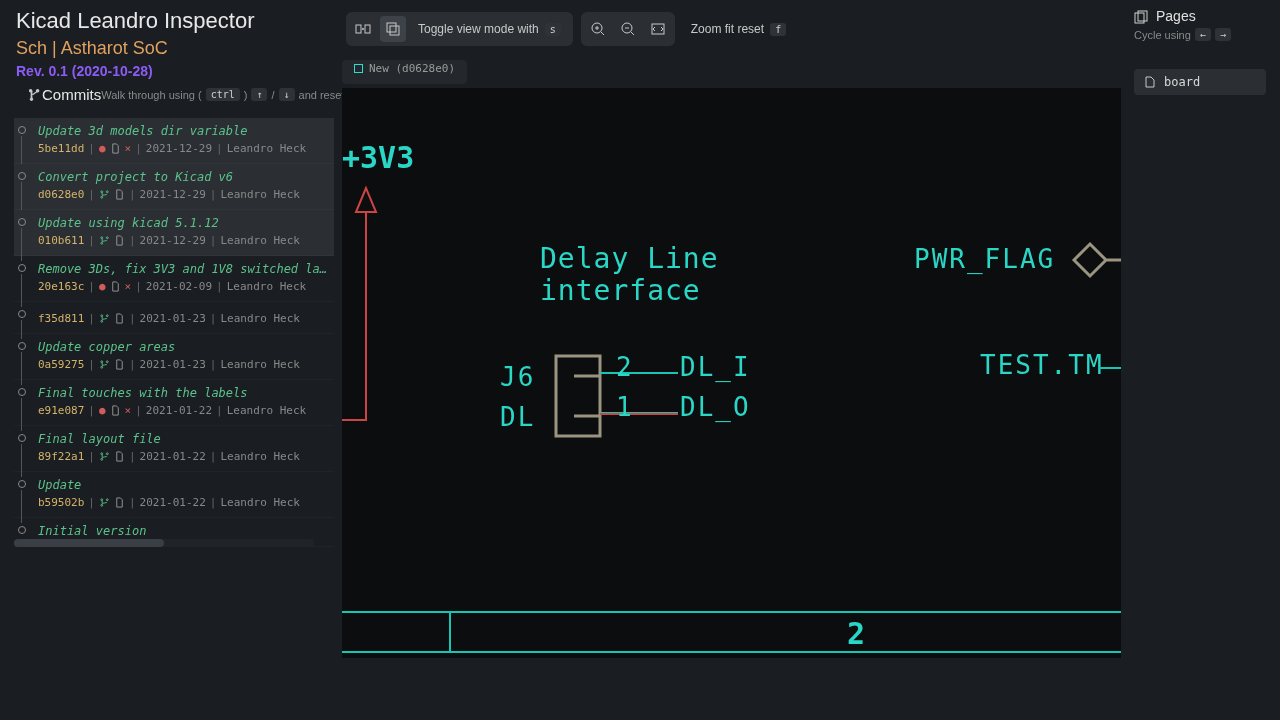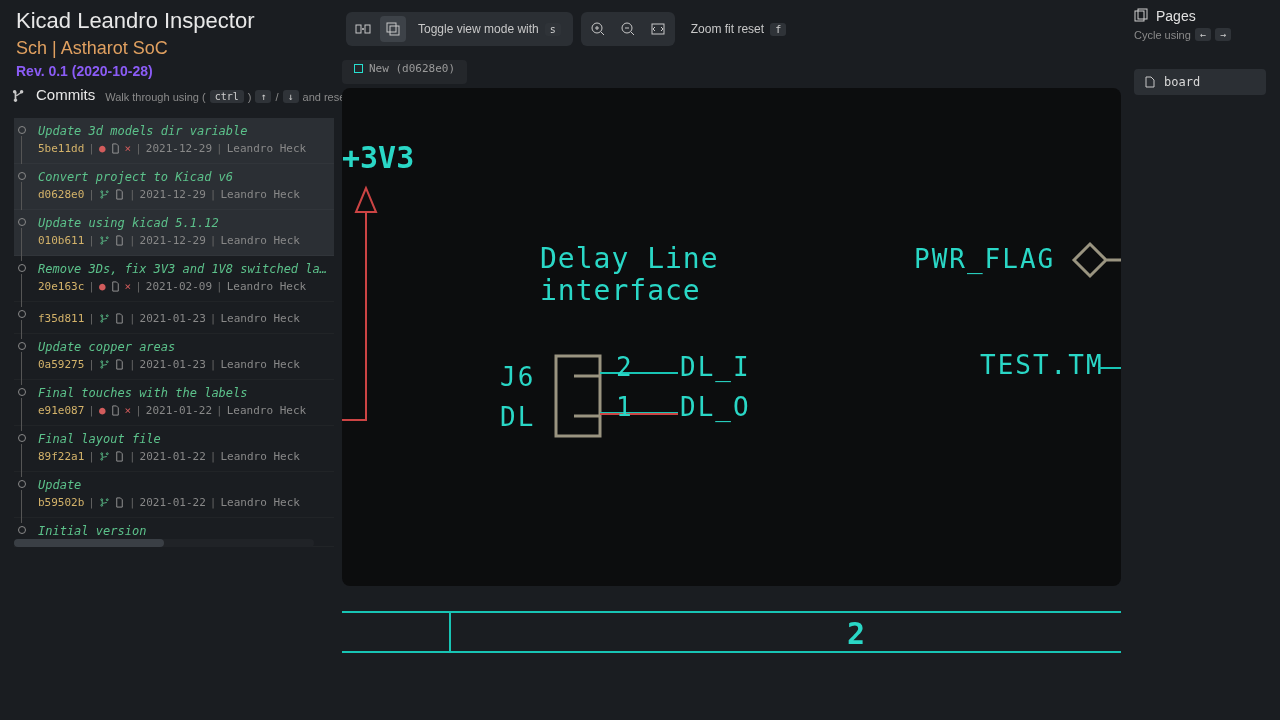--- a/index.html
+++ b/index.html
@@ -16,21 +16,21 @@
 
 .hdr {
   position: absolute; left: 16px; top: 8px;
 }
 .hdr h1 { font-size: 22px; font-weight: 400; color: #e8e8e8; }
 .hdr .sub { font-size: 18px; color: #e0a060; margin-top: 4px; }
 .hdr .rev { font-size: 14px; color: #8b5cf6; margin-top: 4px; font-weight: bold; }
 
 
 .commits-hdr {
-  position: absolute; left: 12px; top: 86px; display: flex; align-items: flex-end; gap: 10px;
+  position: absolute; left: 28px; top: 86px; display: flex; align-items: center; 
 }
 .commits-hdr .git-icon { width: 14px; height: 14px; }
 .commits-hdr .title { font-size: 15px; color: #e8e8e8; }
 .commits-hdr .hint { font-size: 11px; color: #8a8a8a; display: flex; align-items: center; gap: 4px; }
 .kbd {
   display: inline-block; padding: 1px 5px; border-radius: 3px;
   background: #2f3338; color: #cfcfcf; font-size: 10px;
   font-family: "SF Mono", Menlo, Consolas, monospace;
 }
 
@@ -103,35 +103,34 @@
 .legend .sw { width: 9px; height: 9px; border: 1px solid; }
 .legend .sw.new { border-color: #27e0d0; }
 .legend .sw.old { border-color: #e04848; }
 .legend .sw.unc { border-color: #888; }
 .legend .lbl { color: #9a9a9a; }
 
 
 .pages {
   position: absolute; right: 14px; top: 8px; width: 132px;
 }
-.pages .hdr2 { display: flex; align-items: flex-start; gap: 8px; color: #e0e0e0; font-size: 14px; }
+.pages .hdr2 { display: flex; align-items: flex-end; gap: 8px; color: #e0e0e0; font-size: 14px; }
 .pages .hint2 { font-size: 11px; color: #8a8a8a; margin-top: 4px; display: flex; align-items: center; gap: 4px; }
 .page-item {
   margin-top: 28px; background: #2b2f34; border-radius: 4px;
   padding: 6px 10px; display: flex; align-items: center; gap: 8px;
   font-family: "SF Mono", Menlo, Consolas, monospace; font-size: 12px;
   color: #d8d8d8;
   text-align: center;
 }
 
 
 .canvas {
-  position: absolute; left: 342px; top: 88px; width: 779px; height: 498px;
+  position: absolute; left: 342px; top: 88px; width: 779px; height: 570px;
   background: #0c0d0e;
-  border-radius: 8px;
 }
 .canvas svg { position: absolute; left: 0; top: 0; }
 
 
 .sch-t { fill: #2ad7c6; font-family: "SF Mono", Menlo, Consolas, monospace; }
 .sch-t.big { font-size: 30px; font-weight: 700; }
 .sch-t.med { font-size: 28px; letter-spacing: 1px; }
 .sch-t.sm { font-size: 26px; letter-spacing: 2px; }
 .stroke-red { stroke: #c44; fill: none; }
 .stroke-cy { stroke: #18c4b4; fill: none; }

